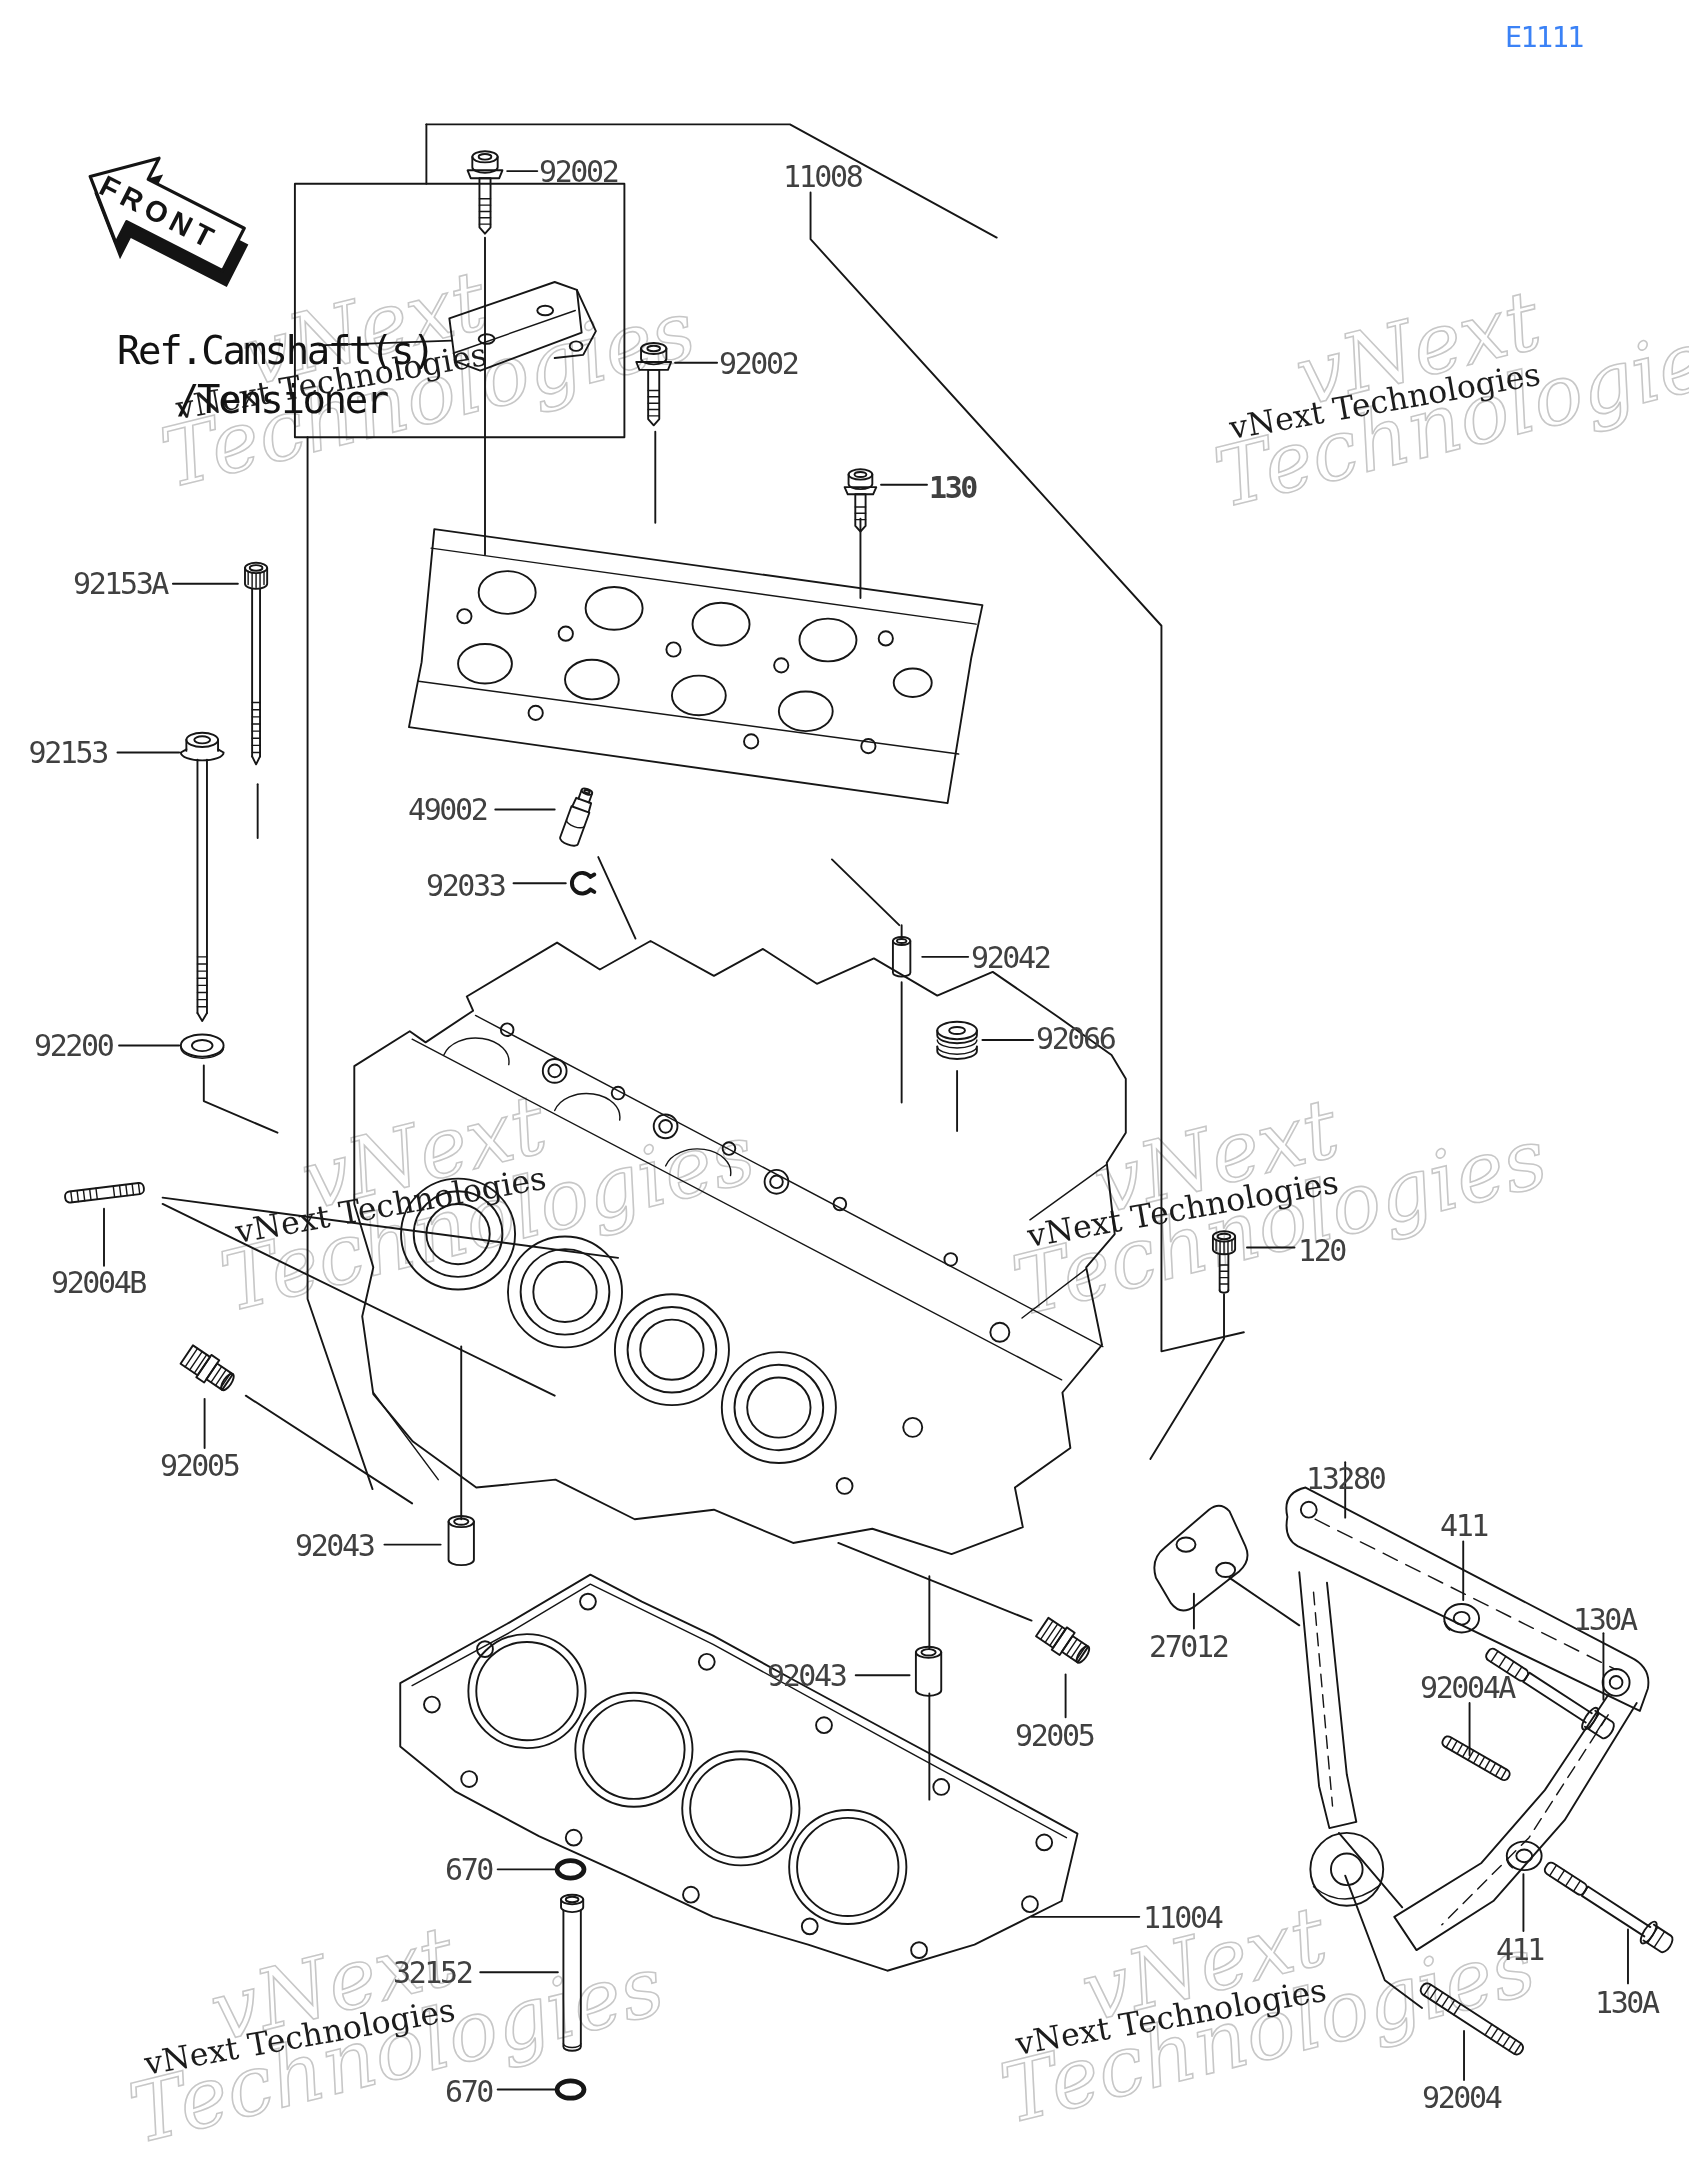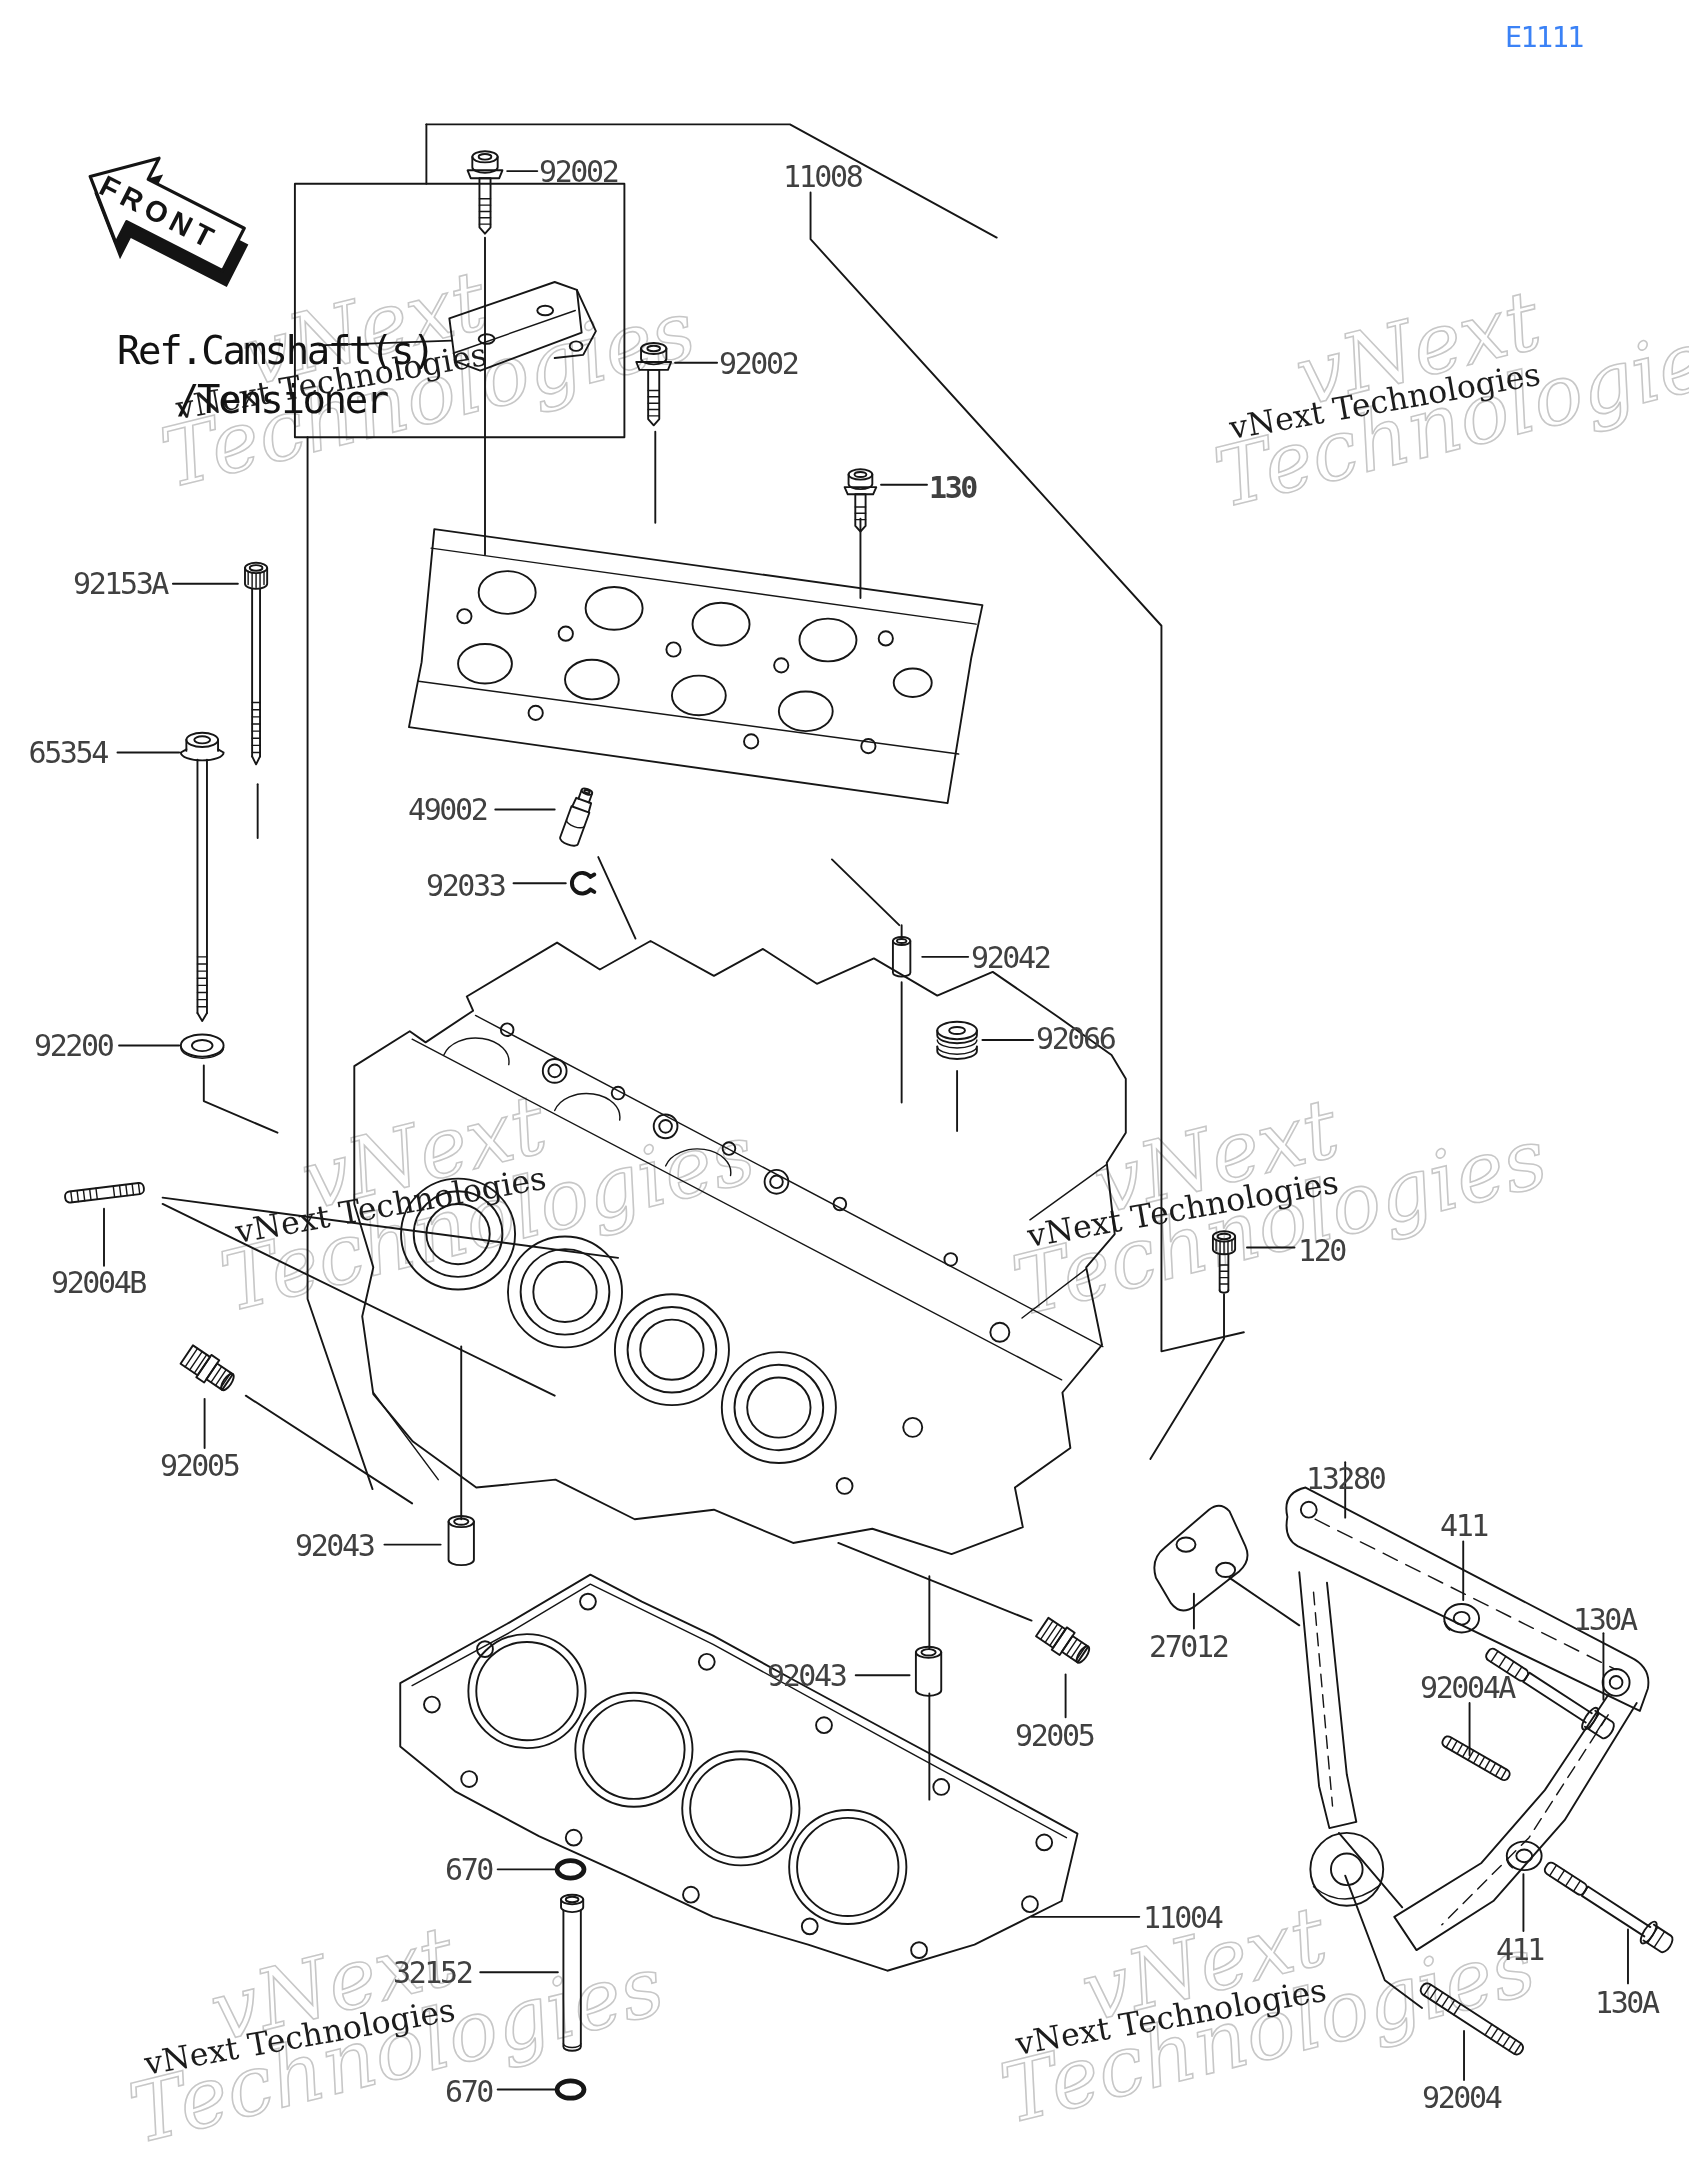--- a/index.html
+++ b/index.html
@@ -435,21 +435,21 @@
   <div class="l1">Ref.Camshaft(s)</div>
   <div class="l2">/Tensioner</div>
 </div>
 
 <div id="callout-layer">
       <div class="callout" style="left: 539px; top: 157px;">92002</div>
       <div class="callout" style="left: 783px; top: 162px;">11008</div>
       <div class="callout" style="left: 719px; top: 349px;">92002</div>
       <div class="callout" style="left: 929px; top: 473px; font-weight: bold;">130</div>
       <div class="callout" style="left: 73px; top: 569px;">92153A</div>
-      <div class="callout" style="left: 28.5px; top: 738px;">65354</div>
+      <div class="callout" style="left: 28.5px; top: 738px;">92153</div>
       <div class="callout" style="left: 408px; top: 795px;">49002</div>
       <div class="callout" style="left: 426px; top: 871px;">92033</div>
       <div class="callout" style="left: 971px; top: 943px;">92042</div>
       <div class="callout" style="left: 1036px; top: 1024px;">92066</div>
       <div class="callout" style="left: 34px; top: 1031px;">92200</div>
       <div class="callout" style="left: 51px; top: 1268px;">92004B</div>
       <div class="callout" style="left: 160px; top: 1451px;">92005</div>
       <div class="callout" style="left: 295px; top: 1531px;">92043</div>
       <div class="callout" style="left: 1298px; top: 1236px;">120</div>
       <div class="callout" style="left: 1306px; top: 1431px; margin-top: 33px;">13280</div>

